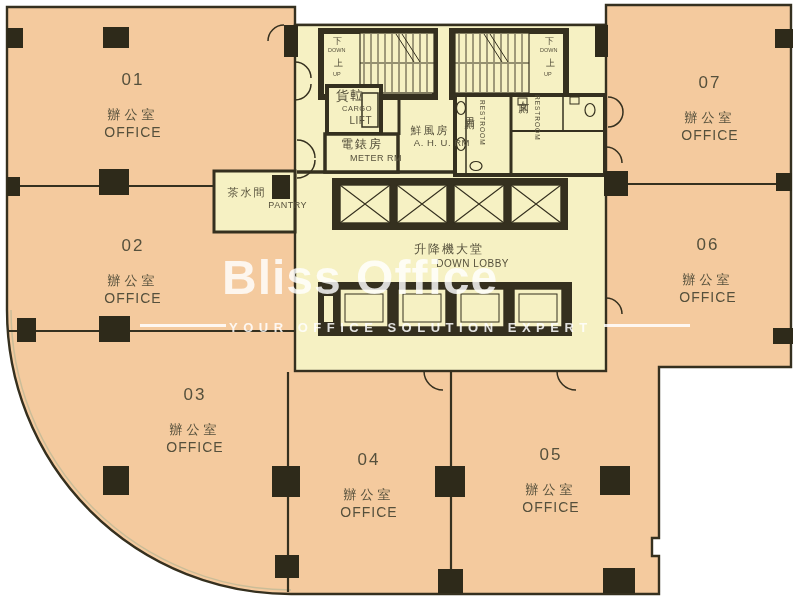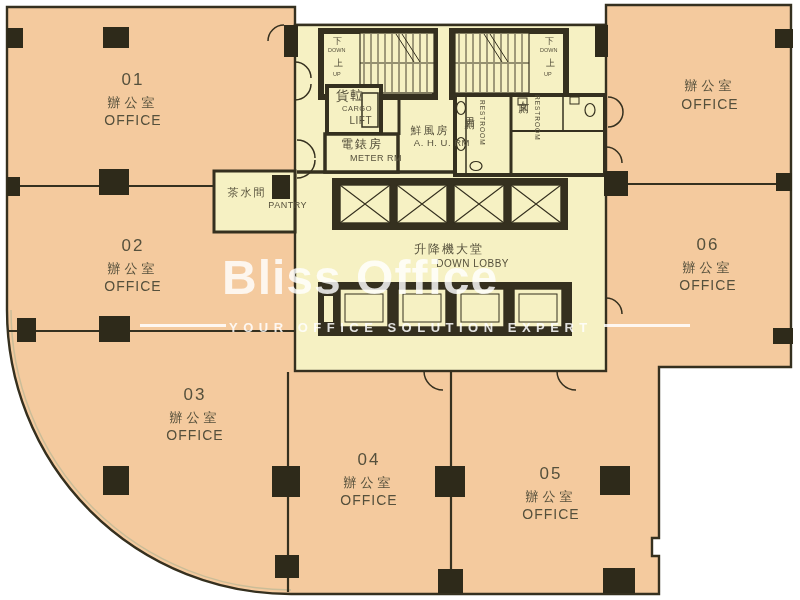--- a/index.html
+++ b/index.html
@@ -2,21 +2,21 @@
 <html><head>
 <meta charset="utf-8">
 <style>
   html,body{margin:0;padding:0;background:#ffffff;}
   #stage{position:relative;width:800px;height:600px;background:#ffffff;overflow:hidden;
          font-family:"Liberation Sans",sans-serif;}
   #plan-svg{position:absolute;left:0;top:0;}
   .lbl{position:absolute;color:#55503c;text-align:center;line-height:1.15;}
   .office-label{width:130px;}
   .office-label .num{font-size:17px;letter-spacing:2px;}
-  .office-label .zh{font-size:13px;letter-spacing:4px;margin-top:6px;}
+  .office-label .zh{font-size:13px;letter-spacing:4px;margin-top:18px;}
   .office-label .en{font-size:14px;letter-spacing:1px;margin-top:2px;}
   .room-label .zh{font-size:11px;letter-spacing:2px;}
   .room-label .en{font-size:9px;letter-spacing:0.5px;margin-top:1px;text-align:right;}
   .v-zh{writing-mode:vertical-rl;text-orientation:upright;font-size:11px;letter-spacing:1px;}
   .v-en{writing-mode:vertical-rl;font-size:6.5px;letter-spacing:1px;}
   .stair-zh{font-size:9px;}
   .stair-en{font-size:5.5px;}
   #wm-brand{position:absolute;left:222px;top:250px;width:380px;
             font-family:Liberation Sans, sans-serif;font-weight:bold;font-size:48px;
             color:rgba(255,255,255,0.82);letter-spacing:1px;white-space:nowrap;}
@@ -179,31 +179,32 @@
   <div class="lbl office-label" style="left:130px;top:385px">
     <div class="num">03</div>
     <div class="zh">辦公室</div>
     <div class="en">OFFICE</div>
   </div>
   <div class="lbl office-label" style="left:304px;top:450px">
     <div class="num">04</div>
     <div class="zh">辦公室</div>
     <div class="en">OFFICE</div>
   </div>
-  <div class="lbl office-label" style="left:486px;top:464px">
+  <div class="lbl office-label" style="left:486px;top:445px">
     <div class="num">05</div>
     <div class="zh">辦公室</div>
     <div class="en">OFFICE</div>
   </div>
   <div class="lbl office-label" style="left:643px;top:235px">
     <div class="num">06</div>
     <div class="zh">辦公室</div>
     <div class="en">OFFICE</div>
   </div>
   <div class="lbl office-label" style="left:645px;top:73px">
+    <div class="num">07</div>
     <div class="zh">辦公室</div>
     <div class="en">OFFICE</div>
   </div>
 
   <div class="lbl room-label" style="left:187px;top:186px;width:120px">
     <div class="zh">茶水間</div>
     <div class="en">PANTRY</div>
   </div>
   <div class="lbl room-label" style="left:322px;top:138px;width:80px">
     <div class="zh" style="font-size:12px">電錶房</div>

